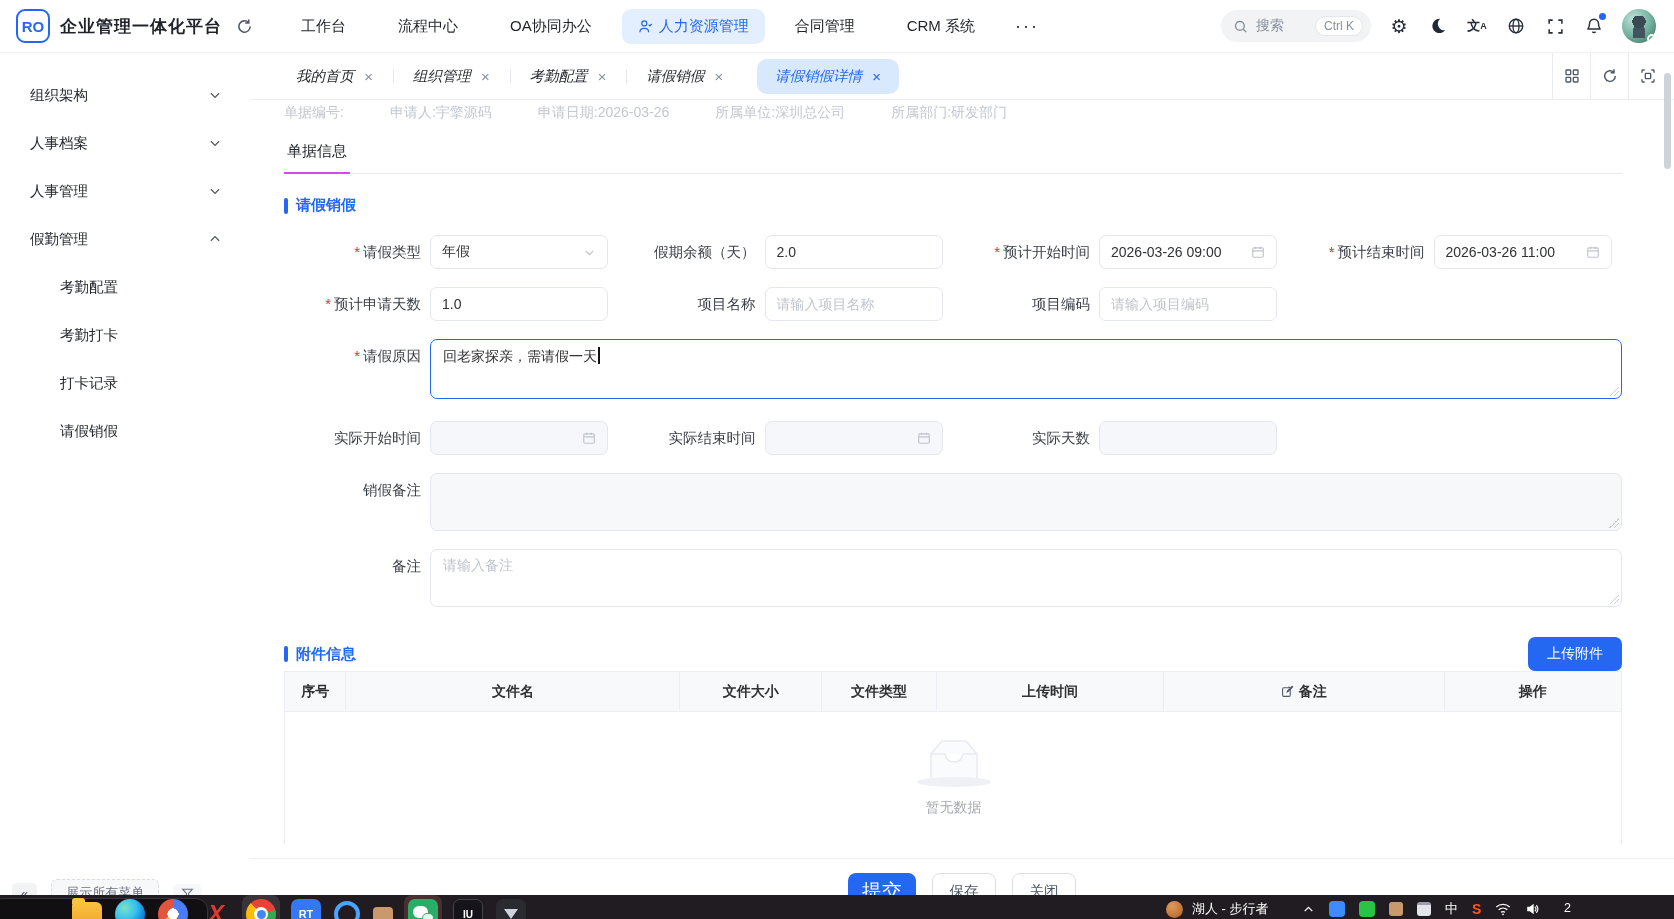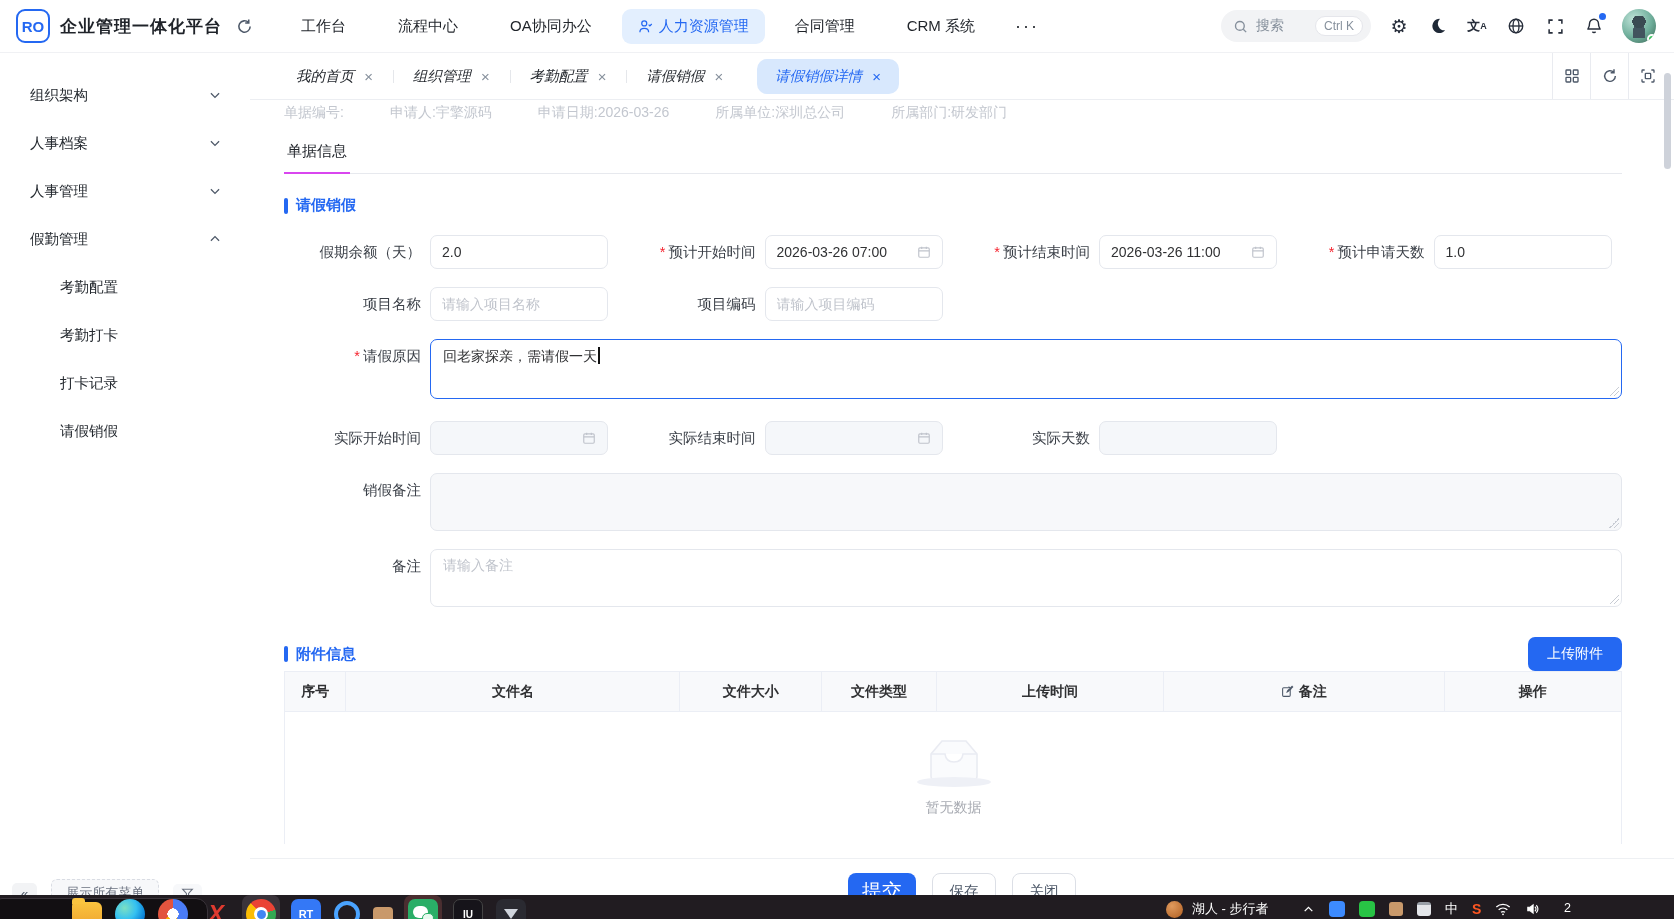--- a/index.html
+++ b/index.html
@@ -332,29 +332,40 @@
         <span class="panel-tab">单据信息</span>
       </div>
 
       <div class="section-title">
         <span class="section-bar"></span>
         <span class="section-txt">请假销假</span>
       </div>
 
       <div class="form-grid" style="margin-top:20px">
         <div class="field">
+          <span class="flabel req">请假类型</span>
+          <div class="ctrl">
+            <span>年假</span>
+            <span class="tail">
+              <svg width="13" height="13" viewBox="0 0 24 24" fill="none" stroke="currentColor" stroke-width="2.4">
+                  <path d="M5 9l7 7 7-7"></path>
+                </svg>
+            </span>
+          </div>
+        </div>
+        <div class="field">
           <span class="flabel">假期余额（天）</span>
           <div class="ctrl">
               <input readonly="" value="2.0" style="">
             </div>
         </div>
         <div class="field">
           <span class="flabel req">预计开始时间</span>
           <div class="ctrl">
-            <span>2026-03-26 07:00</span>
+            <span>2026-03-26 09:00</span>
             <span class="tail">
               <svg width="14" height="14" viewBox="0 0 24 24" fill="none" stroke="currentColor" stroke-width="2">
                   <rect x="3" y="5" width="18" height="16" rx="2"></rect>
                   <path d="M8 3v4M16 3v4M3 10h18"></path>
                 </svg>
             </span>
           </div>
         </div>
         <div class="field">
           <span class="flabel req">预计结束时间</span>

